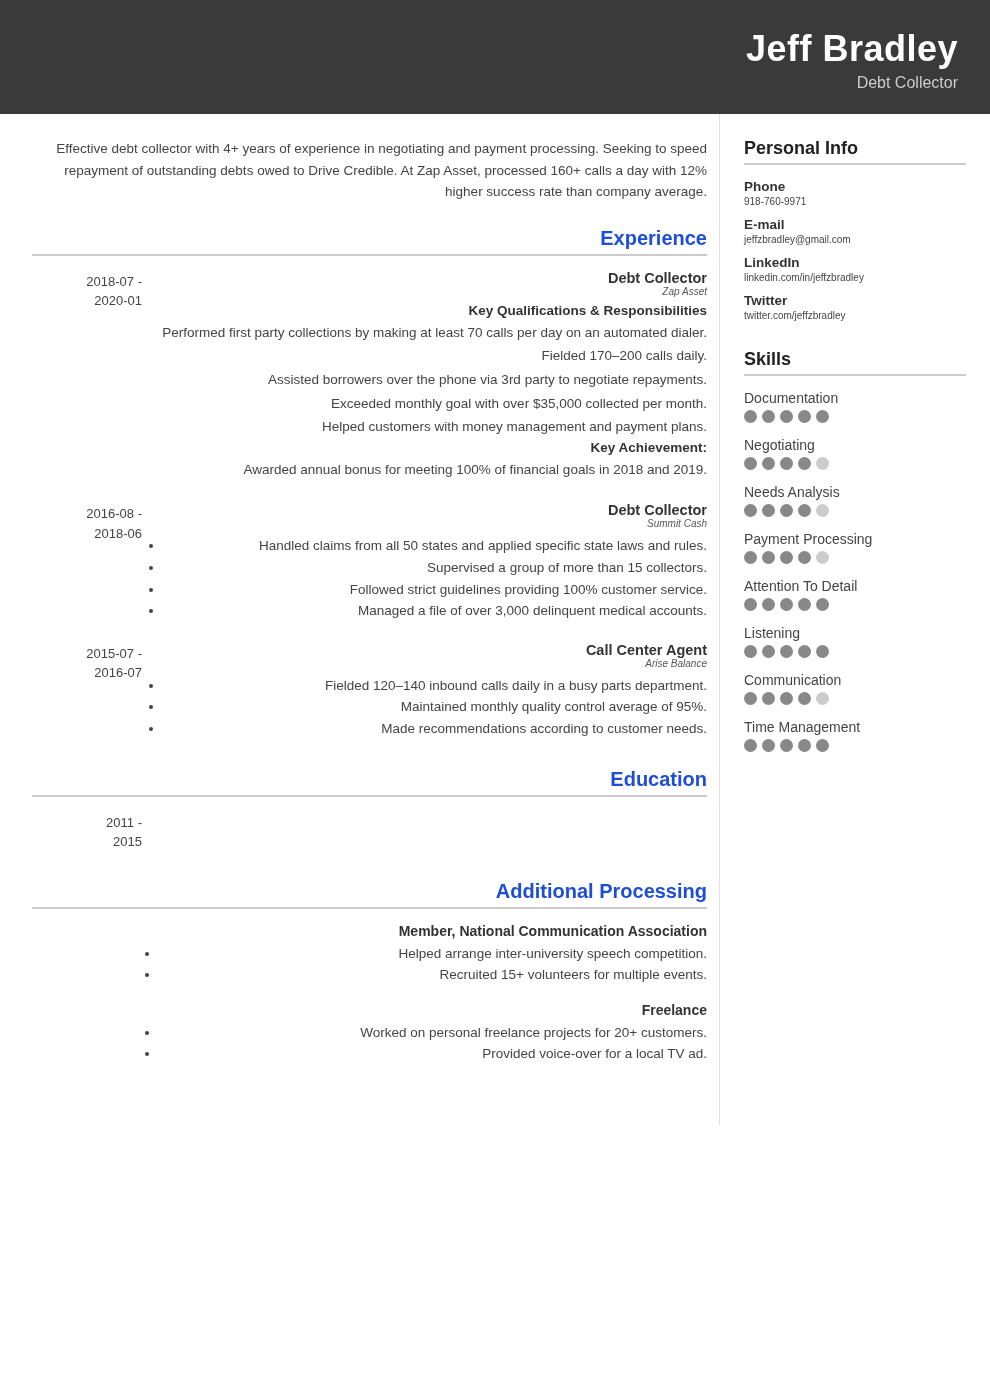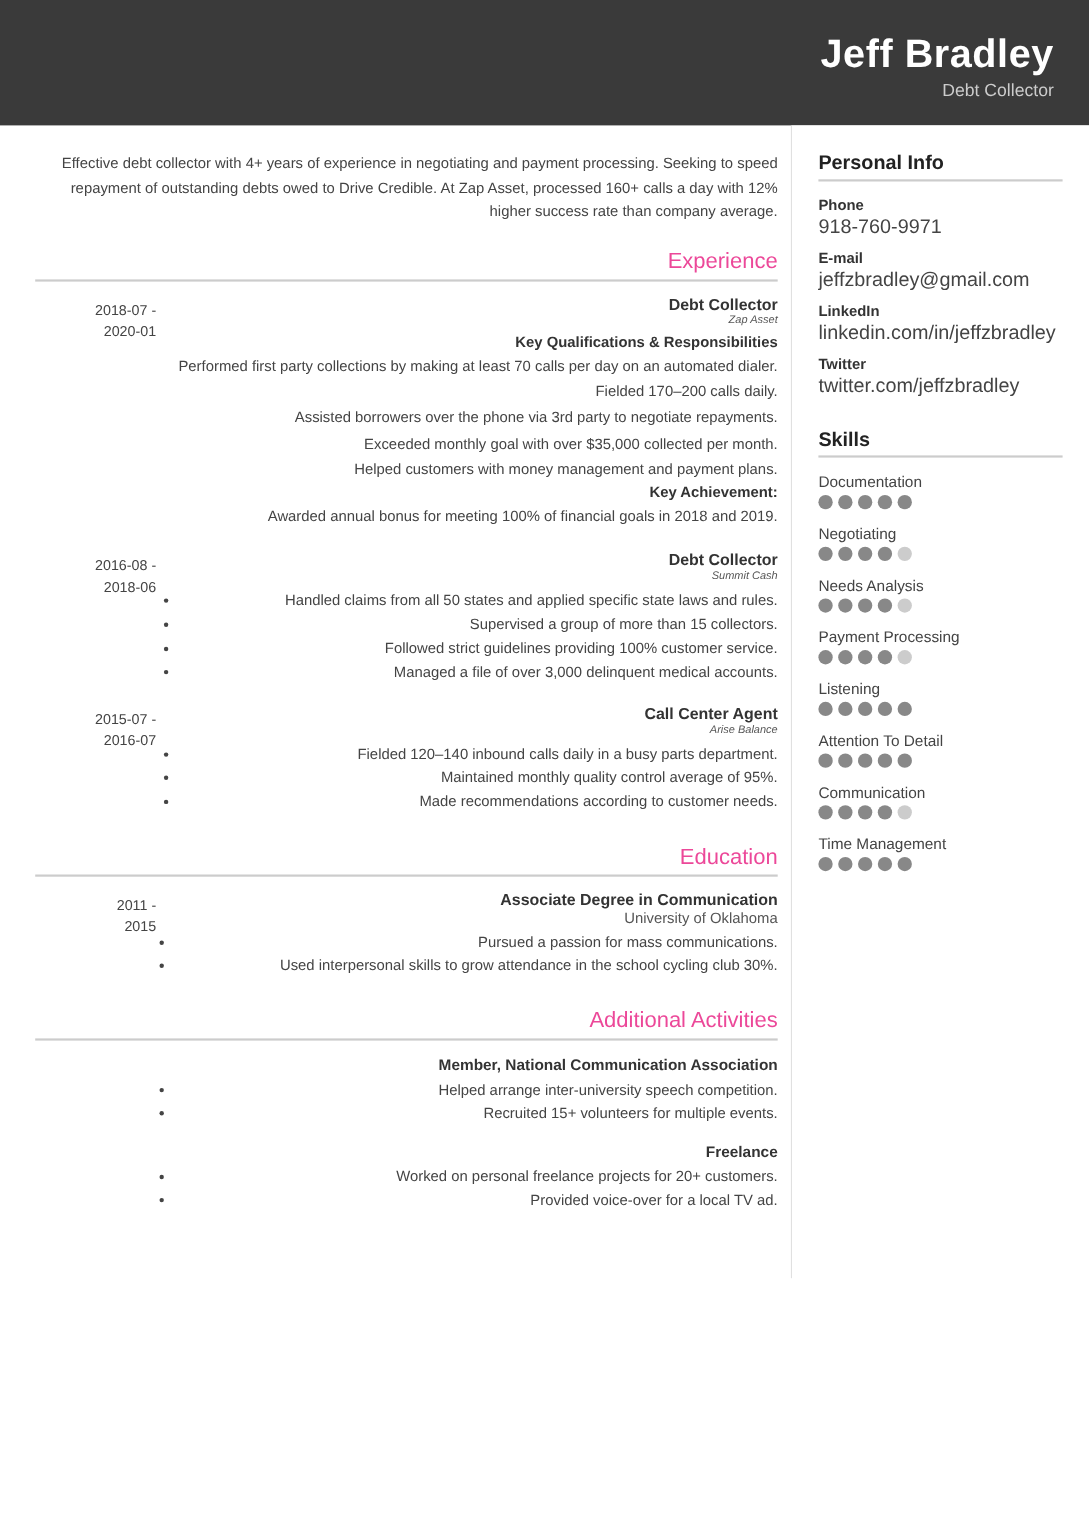--- a/index.html
+++ b/index.html
@@ -55,22 +55,22 @@
     .summary {
       font-size: 13.5px;
       line-height: 1.6;
       color: #444;
       margin-bottom: 24px;
     }
 
     
     .section-title {
       font-size: 20px;
-      font-weight: normal;
-      color: #ec4899;
+      font-weight: bold;
+      color: #1d4ed8;
       border-bottom: 2px solid #ccc;
       padding-bottom: 4px;
       margin-bottom: 14px;
     }
 
     
     .section { margin-bottom: 28px; }
 
     .exp-row {
       display: flex;
@@ -173,21 +173,21 @@
     }
     .right-section { margin-bottom: 28px; }
 
     .info-label {
       font-weight: bold;
       font-size: 13.5px;
       margin-top: 10px;
       margin-bottom: 2px;
     }
     .info-value {
-      font-size: 18px;
+      font-size: 10px;
       color: #444;
     }
 
     
     .skill-item {
       margin-bottom: 14px;
     }
     .skill-name {
       font-size: 14px;
       color: #444;
@@ -265,33 +265,25 @@
             <li>Made recommendations according to customer needs.</li>
           </ul>
         </div>
       </div>
     </div>
 
     <div class="section">
       <div class="section-title">Education</div>
       <div class="edu-row">
         <div class="edu-dates">2011 -<br>2015</div>
-        <div class="edu-content">
-          <div class="edu-degree">Associate Degree in Communication</div>
-          <div class="edu-school">University of Oklahoma</div>
-          <ul class="exp-bullets">
-            <li>Pursued a passion for mass communications.</li>
-            <li>Used interpersonal skills to grow attendance in the school cycling club 30%.</li>
-          </ul>
-        </div>
       </div>
     </div>
 
     <div class="section">
-      <div class="section-title">Additional Activities</div>
+      <div class="section-title">Additional Processing</div>
 
       <div class="activity-row">
         <div class="activity-spacer"></div>
         <div class="activity-content">
           <div class="activity-title">Member, National Communication Association</div>
           <ul class="exp-bullets">
             <li>Helped arrange inter-university speech competition.</li>
             <li>Recruited 15+ volunteers for multiple events.</li>
           </ul>
         </div>
@@ -367,40 +359,40 @@
             <div class="skill-name">Payment Processing</div>
             <div class="skill-dots">
               <div class="dot"></div>
               <div class="dot"></div>
               <div class="dot"></div>
               <div class="dot"></div>
               <div class="dot empty"></div>
             </div>
           </div>
           <div class="skill-item">
+            <div class="skill-name">Attention To Detail</div>
+            <div class="skill-dots">
+              <div class="dot"></div>
+              <div class="dot"></div>
+              <div class="dot"></div>
+              <div class="dot"></div>
+              <div class="dot"></div>
+            </div>
+          </div>
+          <div class="skill-item">
             <div class="skill-name">Listening</div>
             <div class="skill-dots">
               <div class="dot"></div>
               <div class="dot"></div>
               <div class="dot"></div>
               <div class="dot"></div>
               <div class="dot"></div>
             </div>
           </div>
           <div class="skill-item">
-            <div class="skill-name">Attention To Detail</div>
-            <div class="skill-dots">
-              <div class="dot"></div>
-              <div class="dot"></div>
-              <div class="dot"></div>
-              <div class="dot"></div>
-              <div class="dot"></div>
-            </div>
-          </div>
-          <div class="skill-item">
             <div class="skill-name">Communication</div>
             <div class="skill-dots">
               <div class="dot"></div>
               <div class="dot"></div>
               <div class="dot"></div>
               <div class="dot"></div>
               <div class="dot empty"></div>
             </div>
           </div>
           <div class="skill-item">

